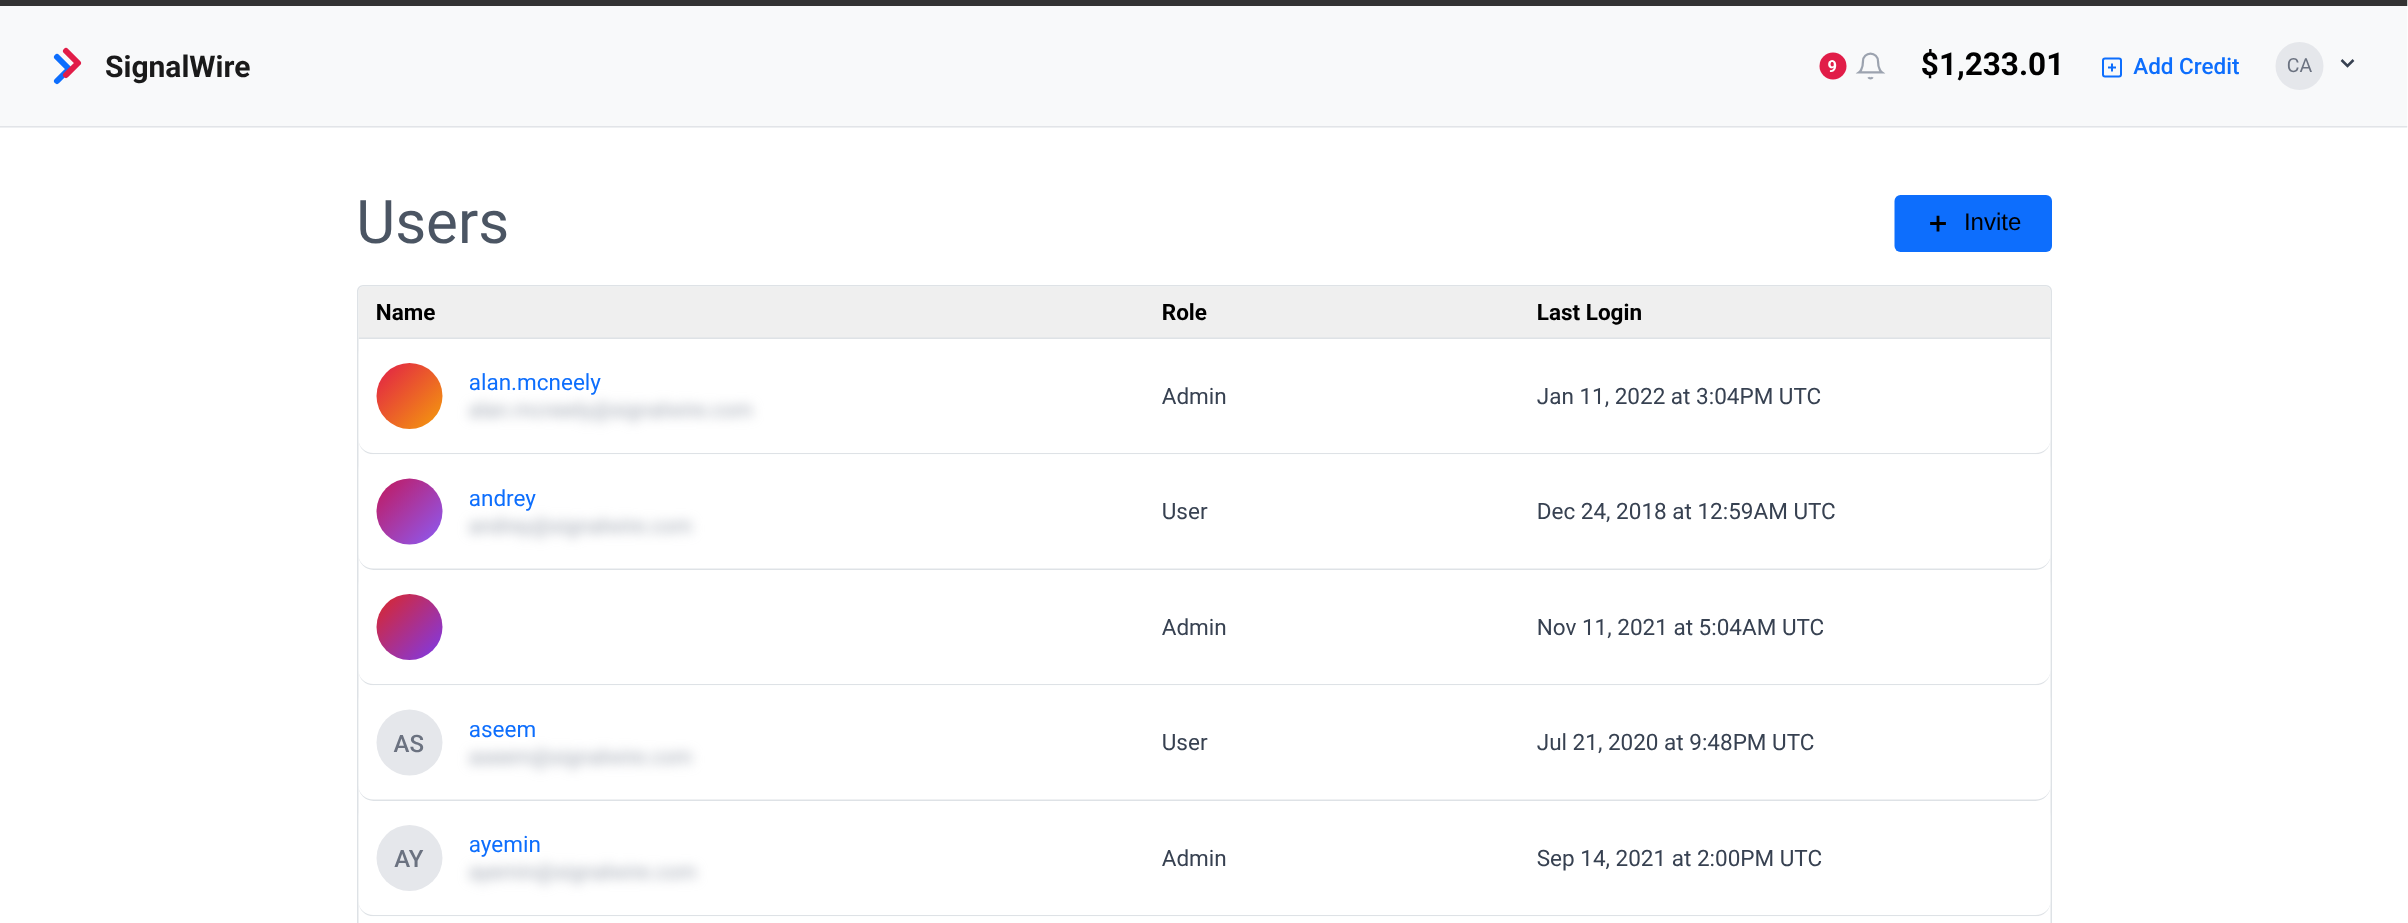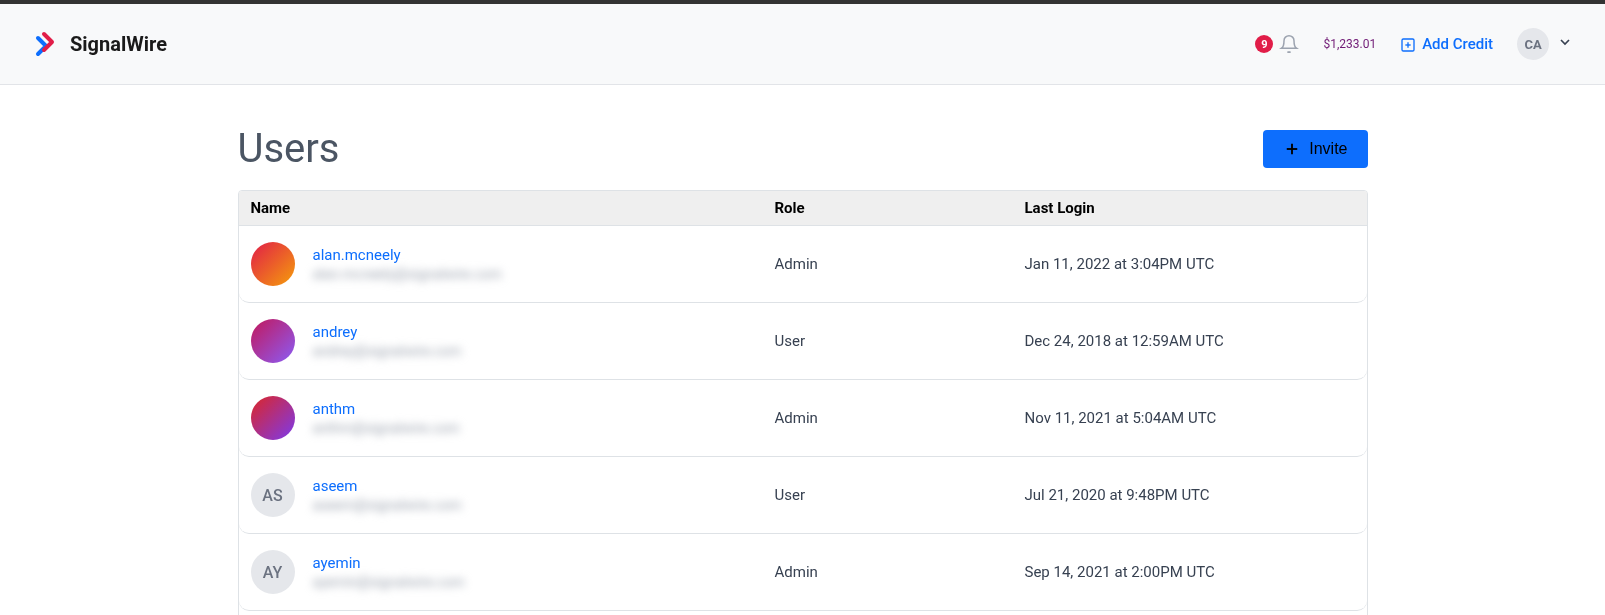--- a/index.html
+++ b/index.html
@@ -70,23 +70,23 @@
       justify-content: center;
       padding: 0 5px;
     }
     
     .bell-icon {
       color: #9ca3af;
       display: inline-flex;
     }
     
     .balance {
-      font-size: 12px;
-      font-weight: 400;
-      color: #701a75;
+      font-size: 21px;
+      font-weight: 700;
+      color: #000000;
     }
     
     .add-credit {
       display: flex;
       align-items: flex-end;
       gap: 6px;
       color: #0d6efd;
       font-size: 15px;
       font-weight: 500;
       cursor: pointer;
@@ -101,21 +101,21 @@
     
     .user-avatar-small {
       width: 32px;
       height: 32px;
       border-radius: 50%;
       background: #e5e7eb;
       display: flex;
       align-items: center;
       justify-content: center;
       font-size: 13px;
-      font-weight: 700;
+      font-weight: 400;
       color: #6b7280;
     }
     
     .chevron-icon {
       color: #374151;
     }
     
     .main-content {
       max-width: 1170px;
       margin: 0 auto;
@@ -336,24 +336,20 @@
               <a class="user-name">andrey</a>
               <div class="user-email">andrey@signalwire.com</div>
             </div>
           </div>
           <div class="role-cell">User</div>
           <div class="login-cell">Dec 24, 2018 at 12:59AM UTC</div>
         </div>
         <div class="table-row">
           <div class="user-cell">
             <div class="avatar avatar-image3"></div>
-            <div class="user-info">
-              <a class="user-name">anthm</a>
-              <div class="user-email">anthm@signalwire.com</div>
-            </div>
           </div>
           <div class="role-cell">Admin</div>
           <div class="login-cell">Nov 11, 2021 at 5:04AM UTC</div>
         </div>
         <div class="table-row">
           <div class="user-cell">
             <div class="avatar avatar-initials">AS</div>
             <div class="user-info">
               <a class="user-name">aseem</a>
               <div class="user-email">aseem@signalwire.com</div>

